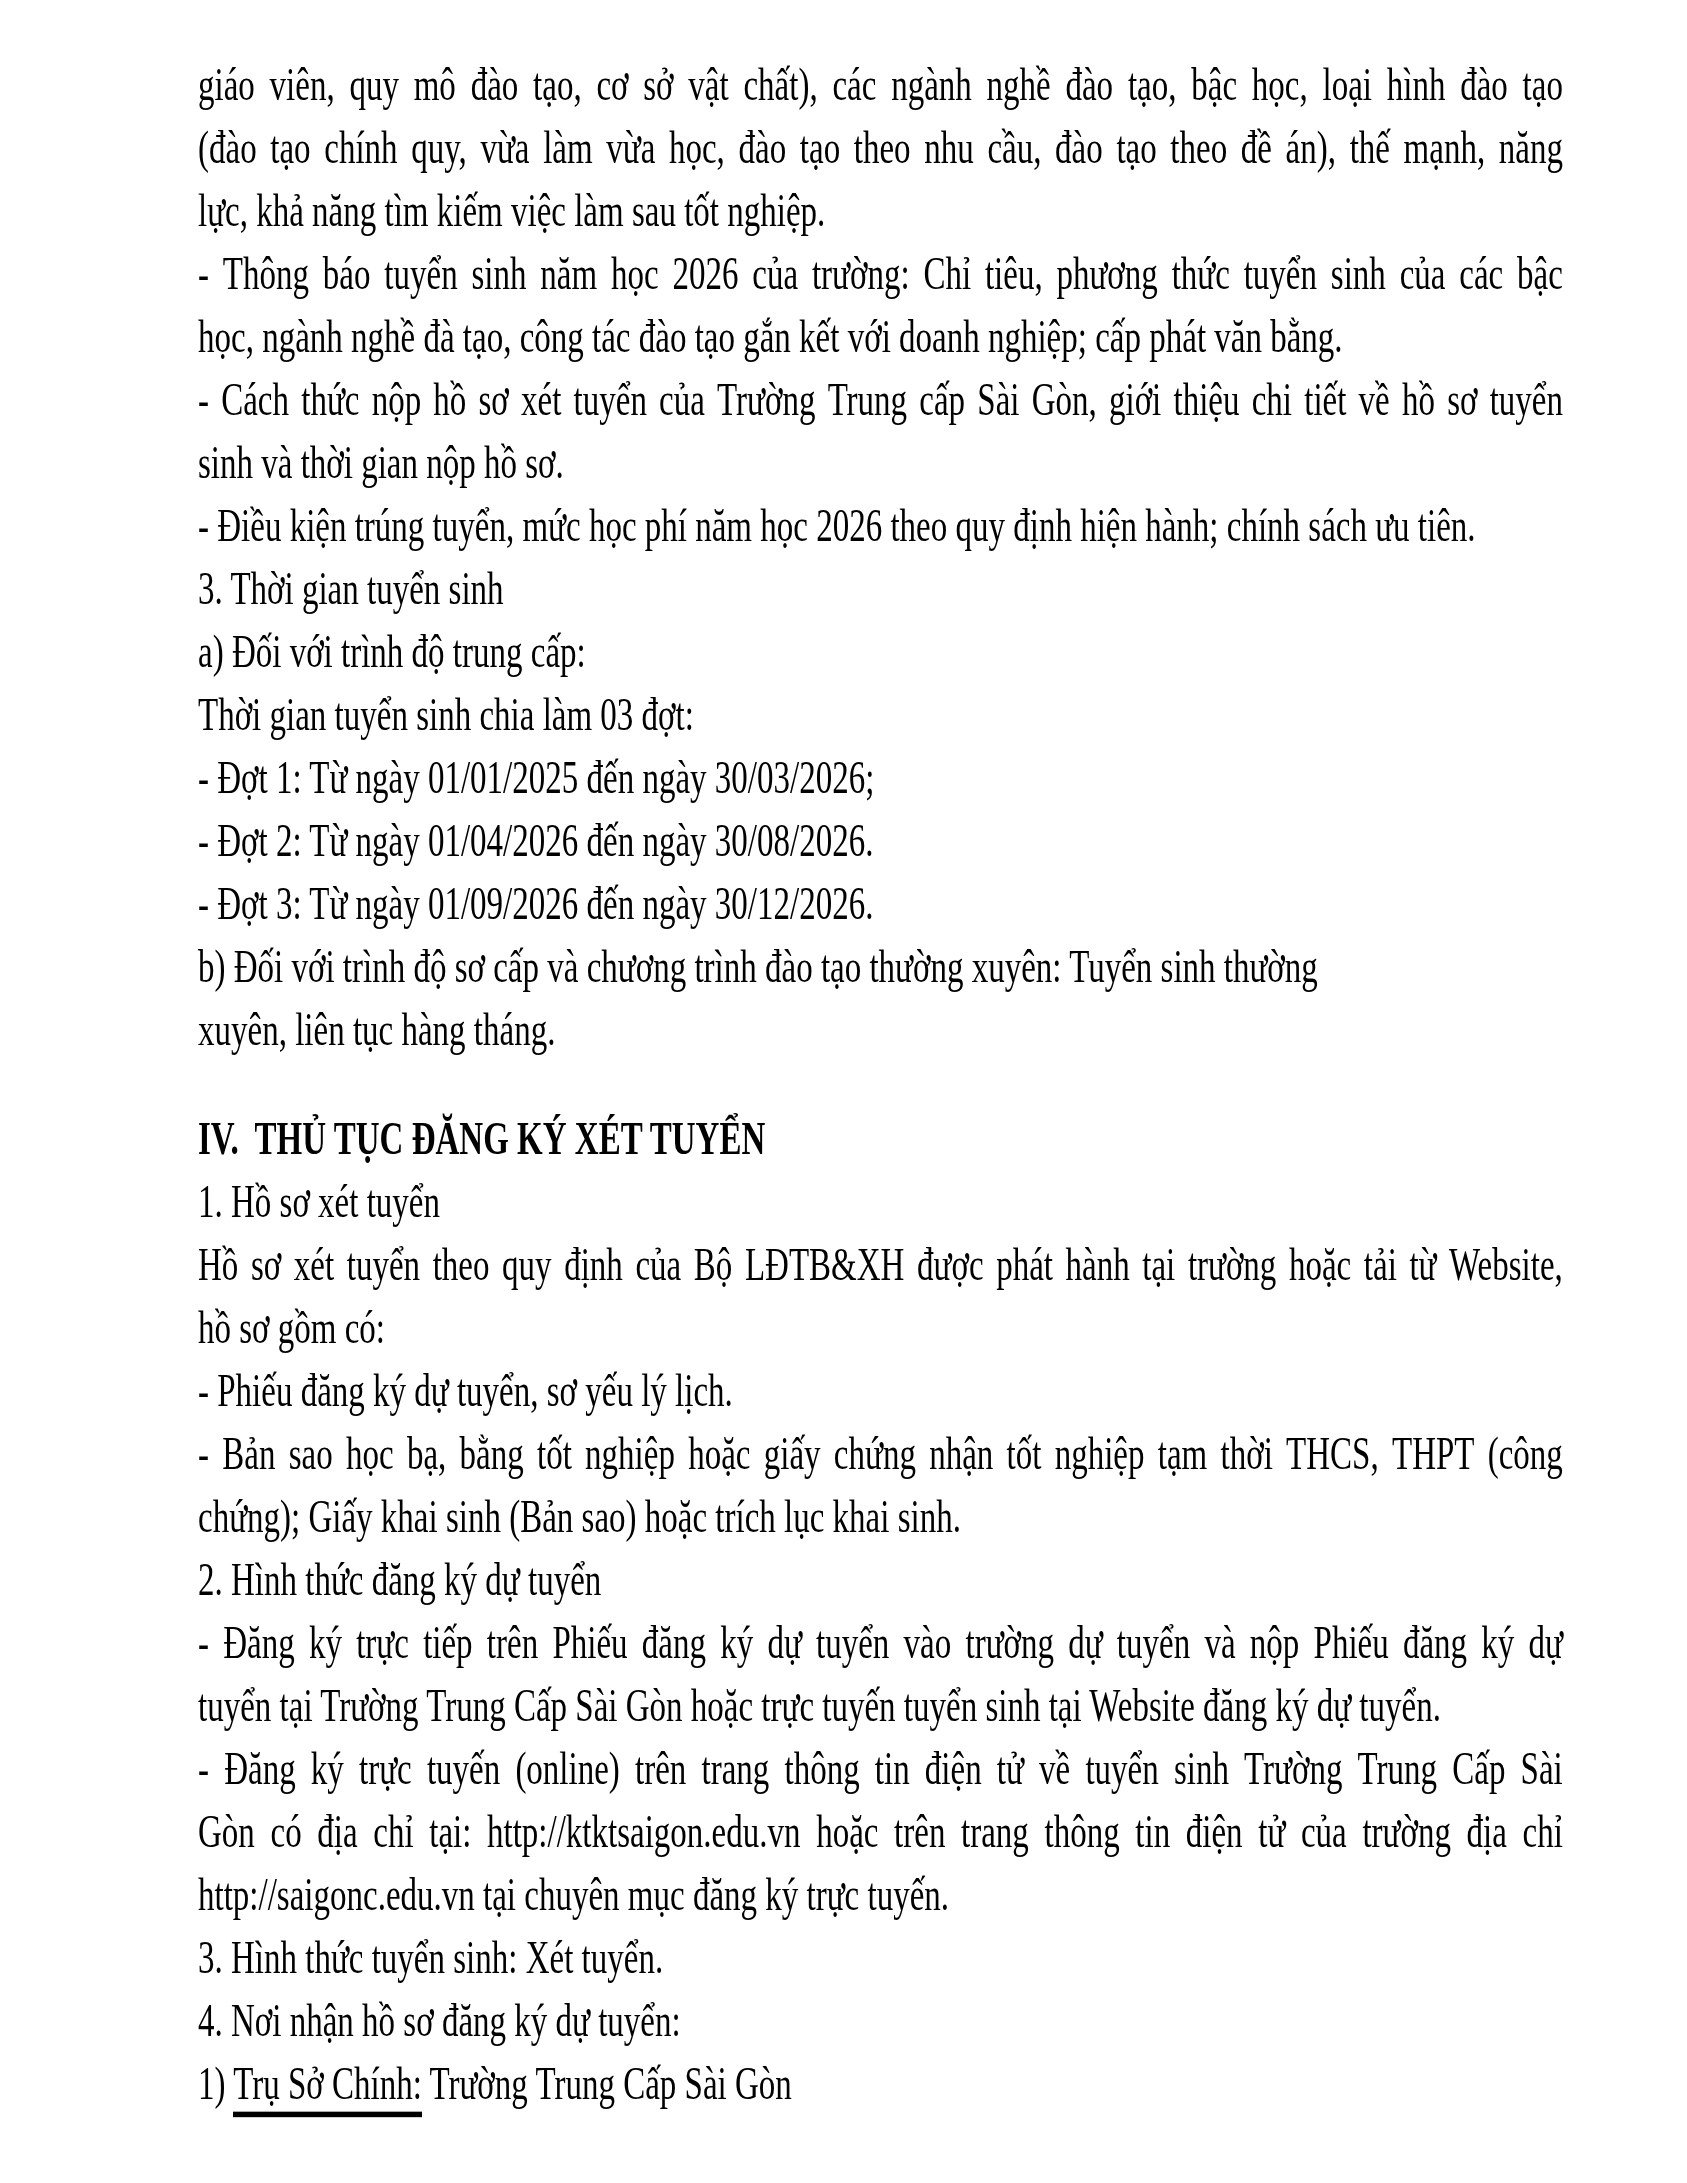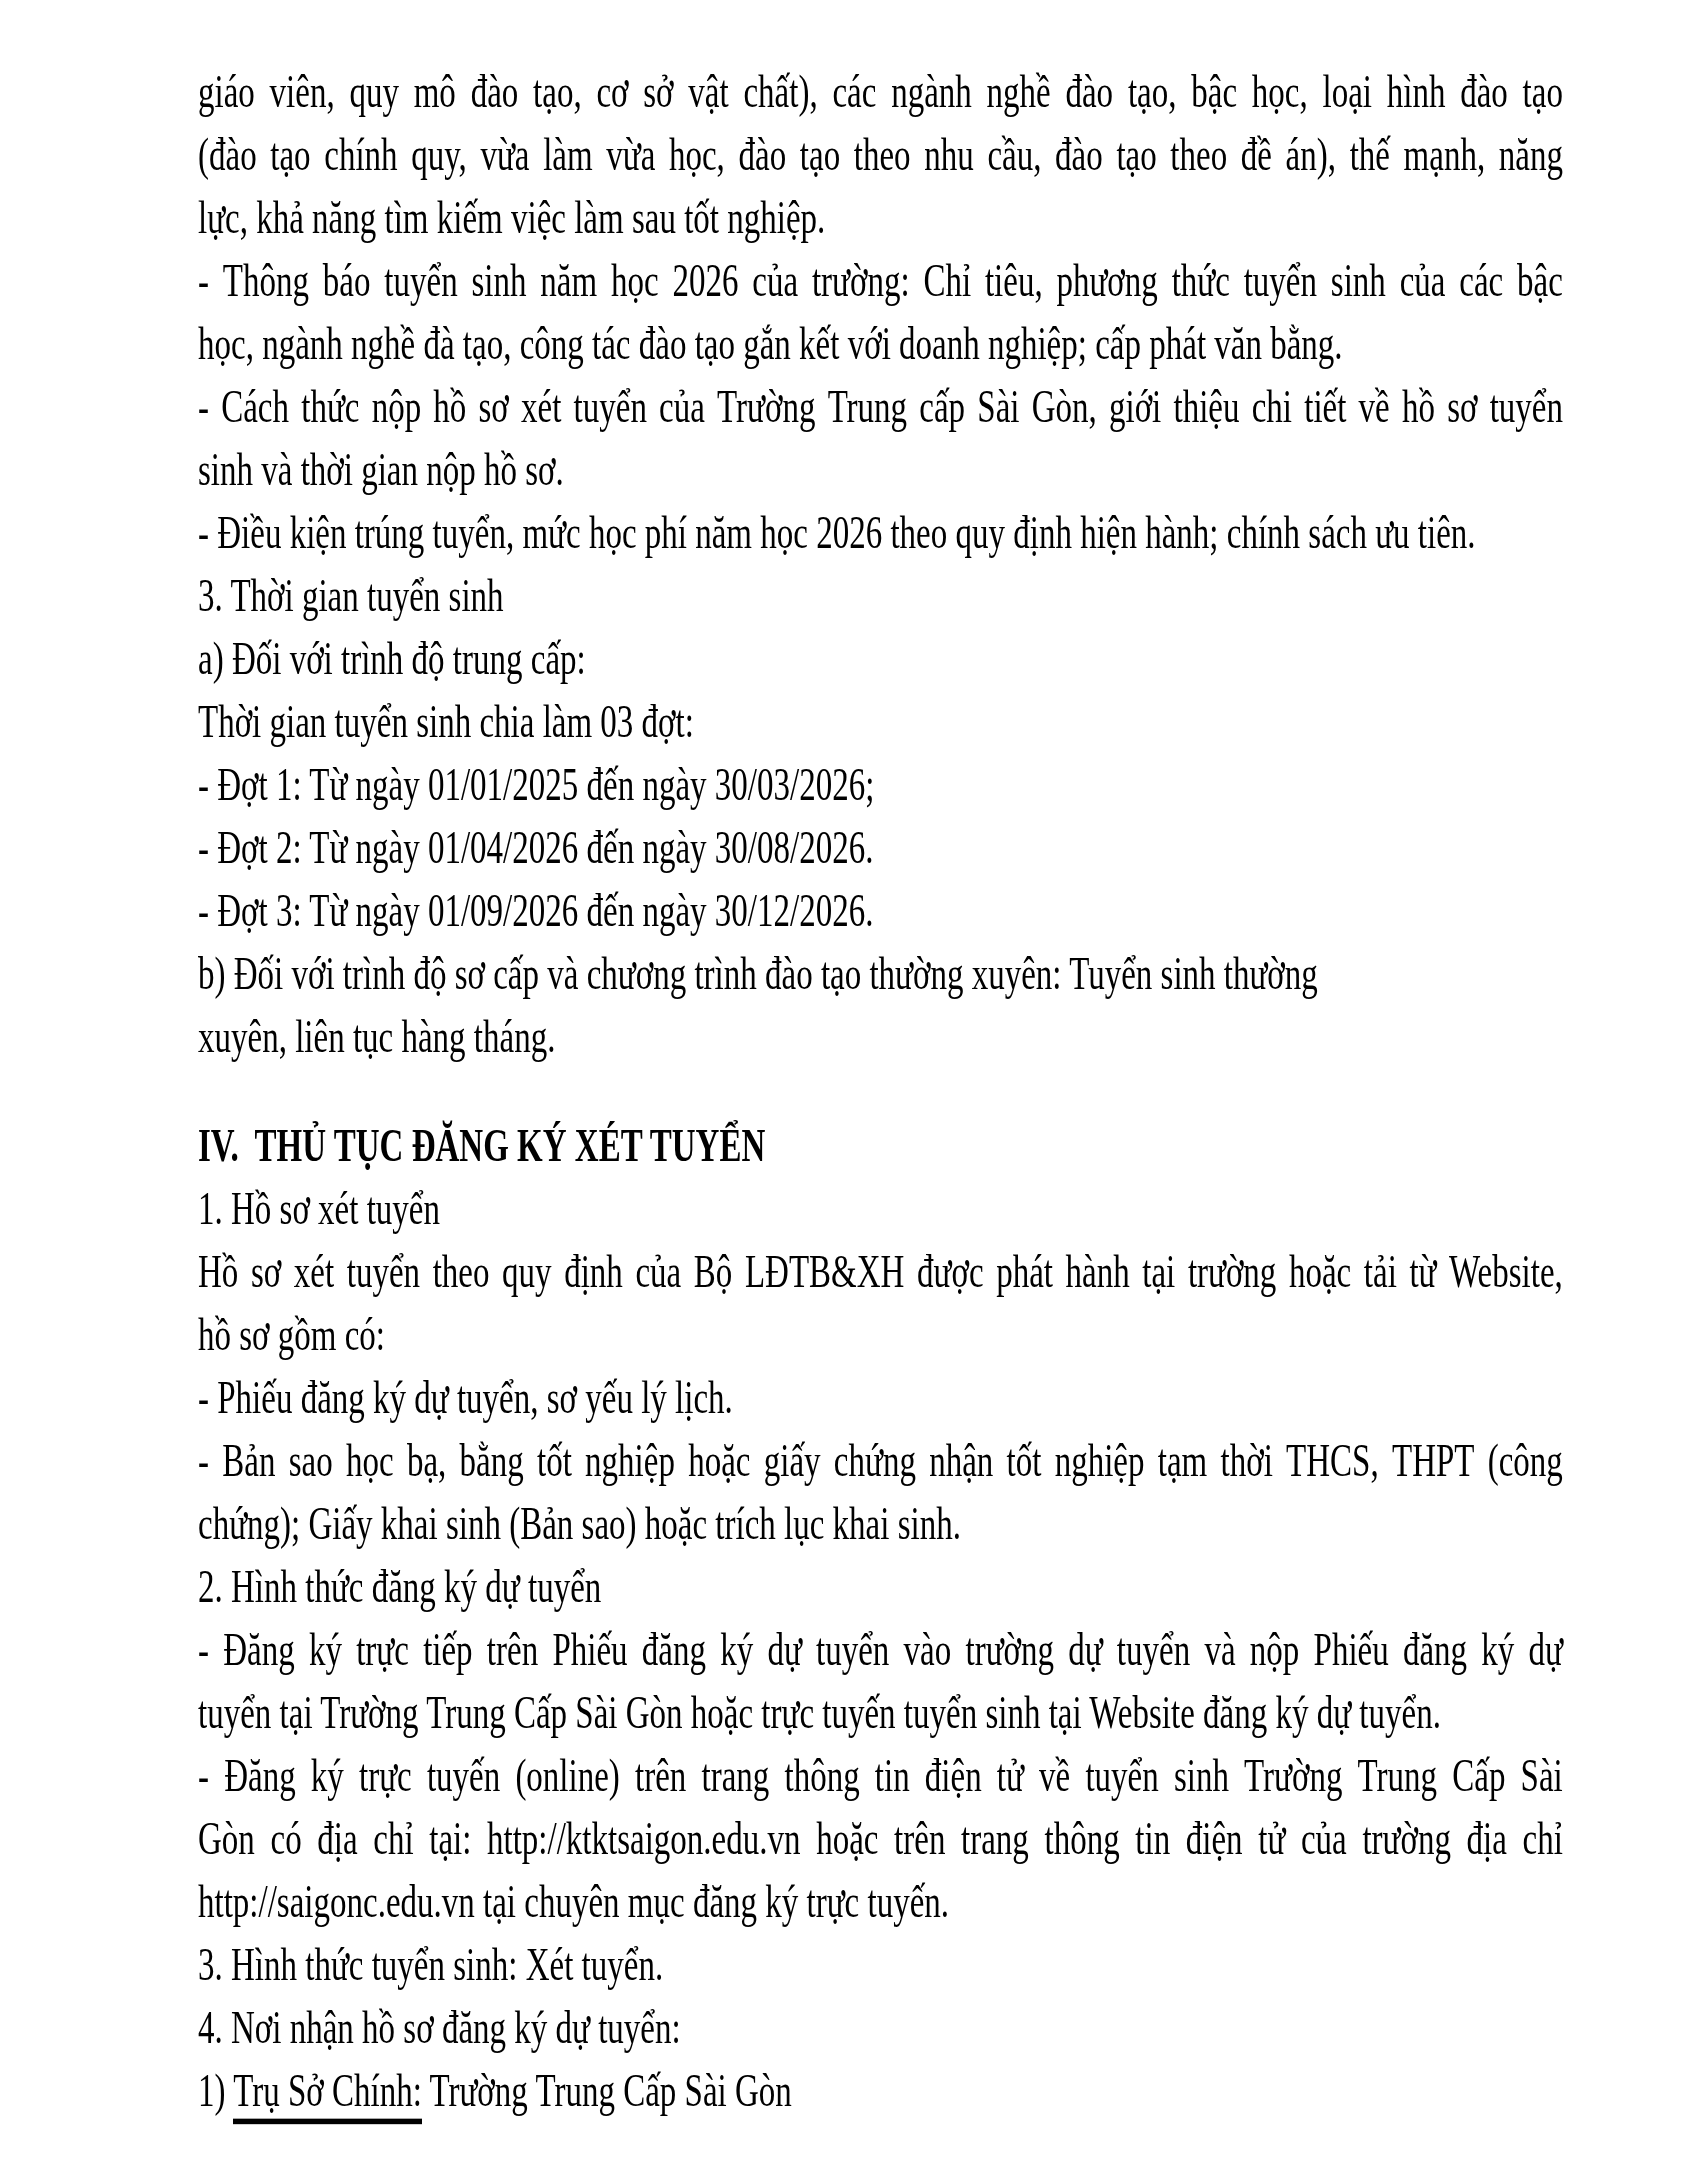--- a/index.html
+++ b/index.html
@@ -11,21 +11,21 @@
     width: 1687px;
     height: 2183px;
     position: relative;
     overflow: hidden;
     font-family: "Liberation Serif", "DejaVu Serif", serif;
     color: #000000;
   }
   .content {
     position: absolute;
     left: 198px;
-    top: 66px;
+    top: 59px;
     width: 1365px;
   }
   .line {
     height: 63px;
     line-height: 63px;
     font-size: 33px;
     white-space: pre;
     transform: scaleY(1.38);
     transform-origin: 50% 44px;
   }

